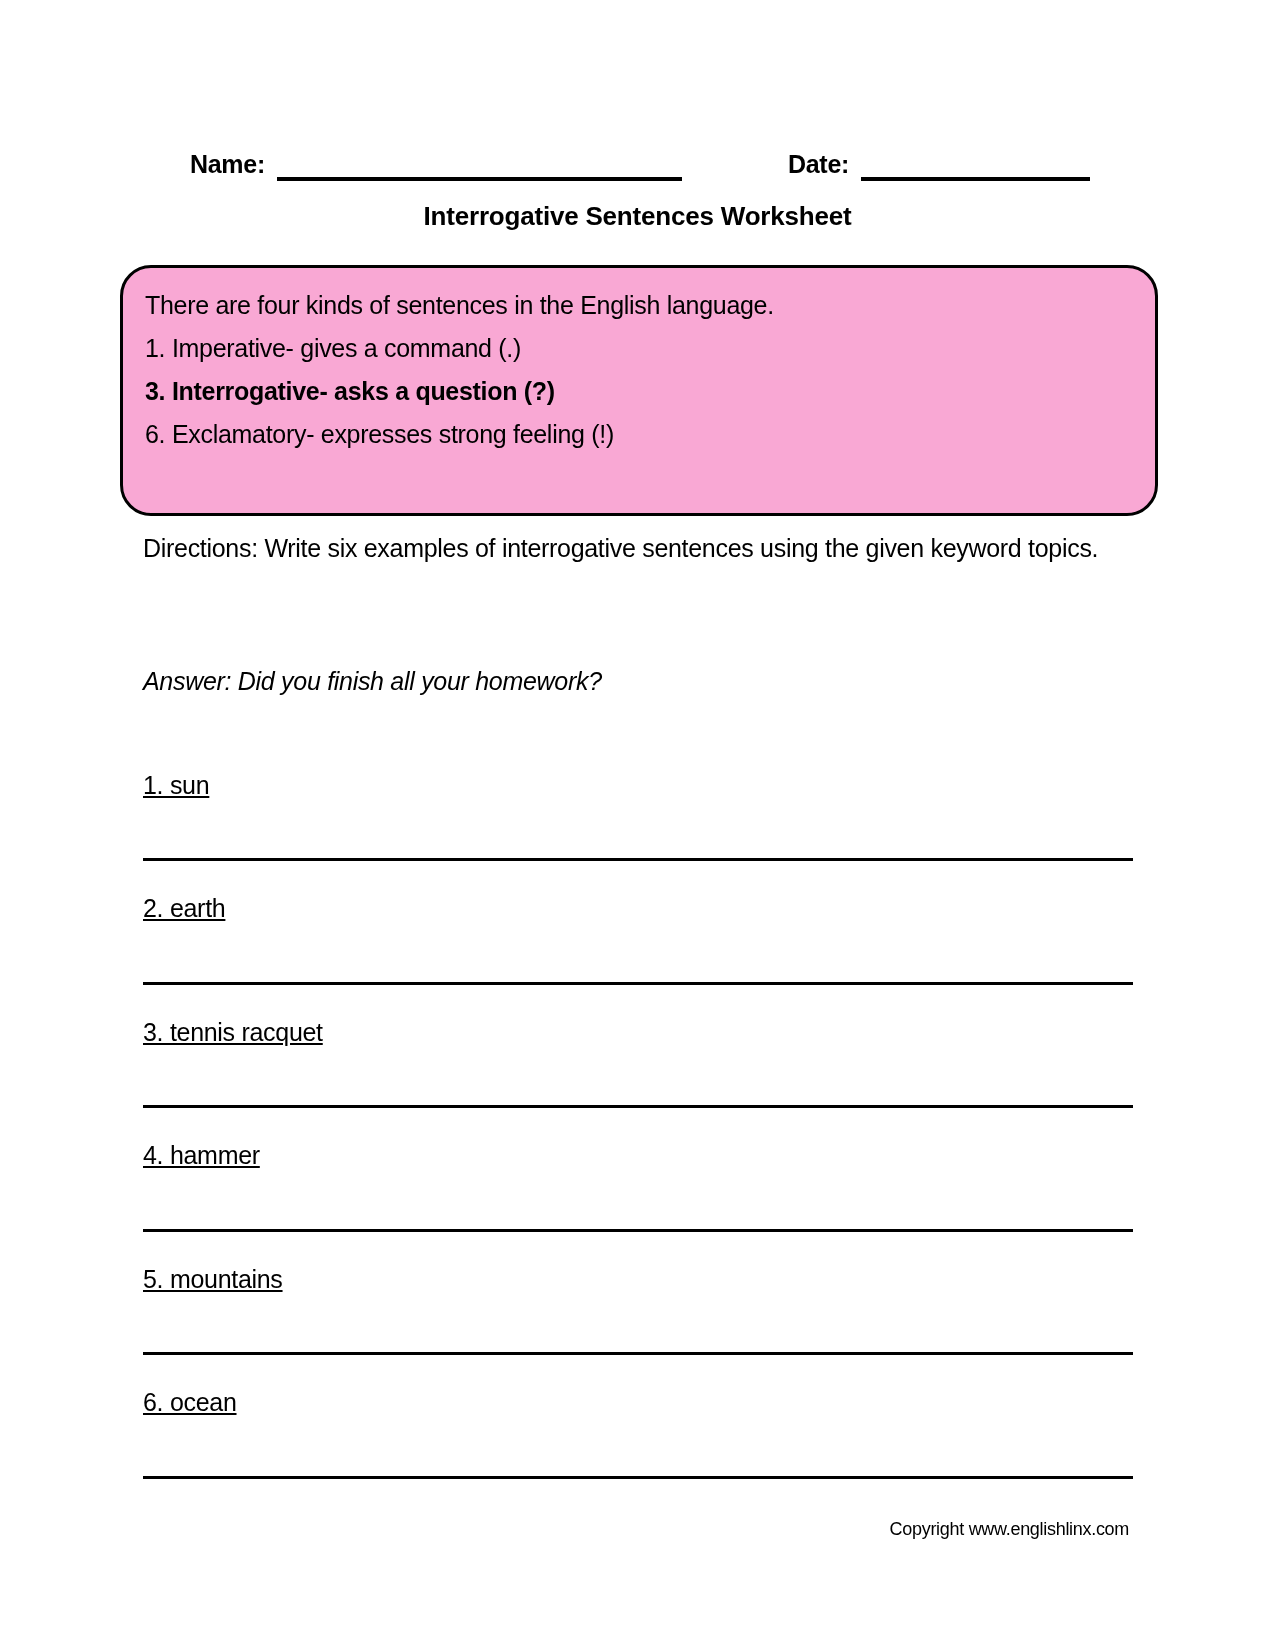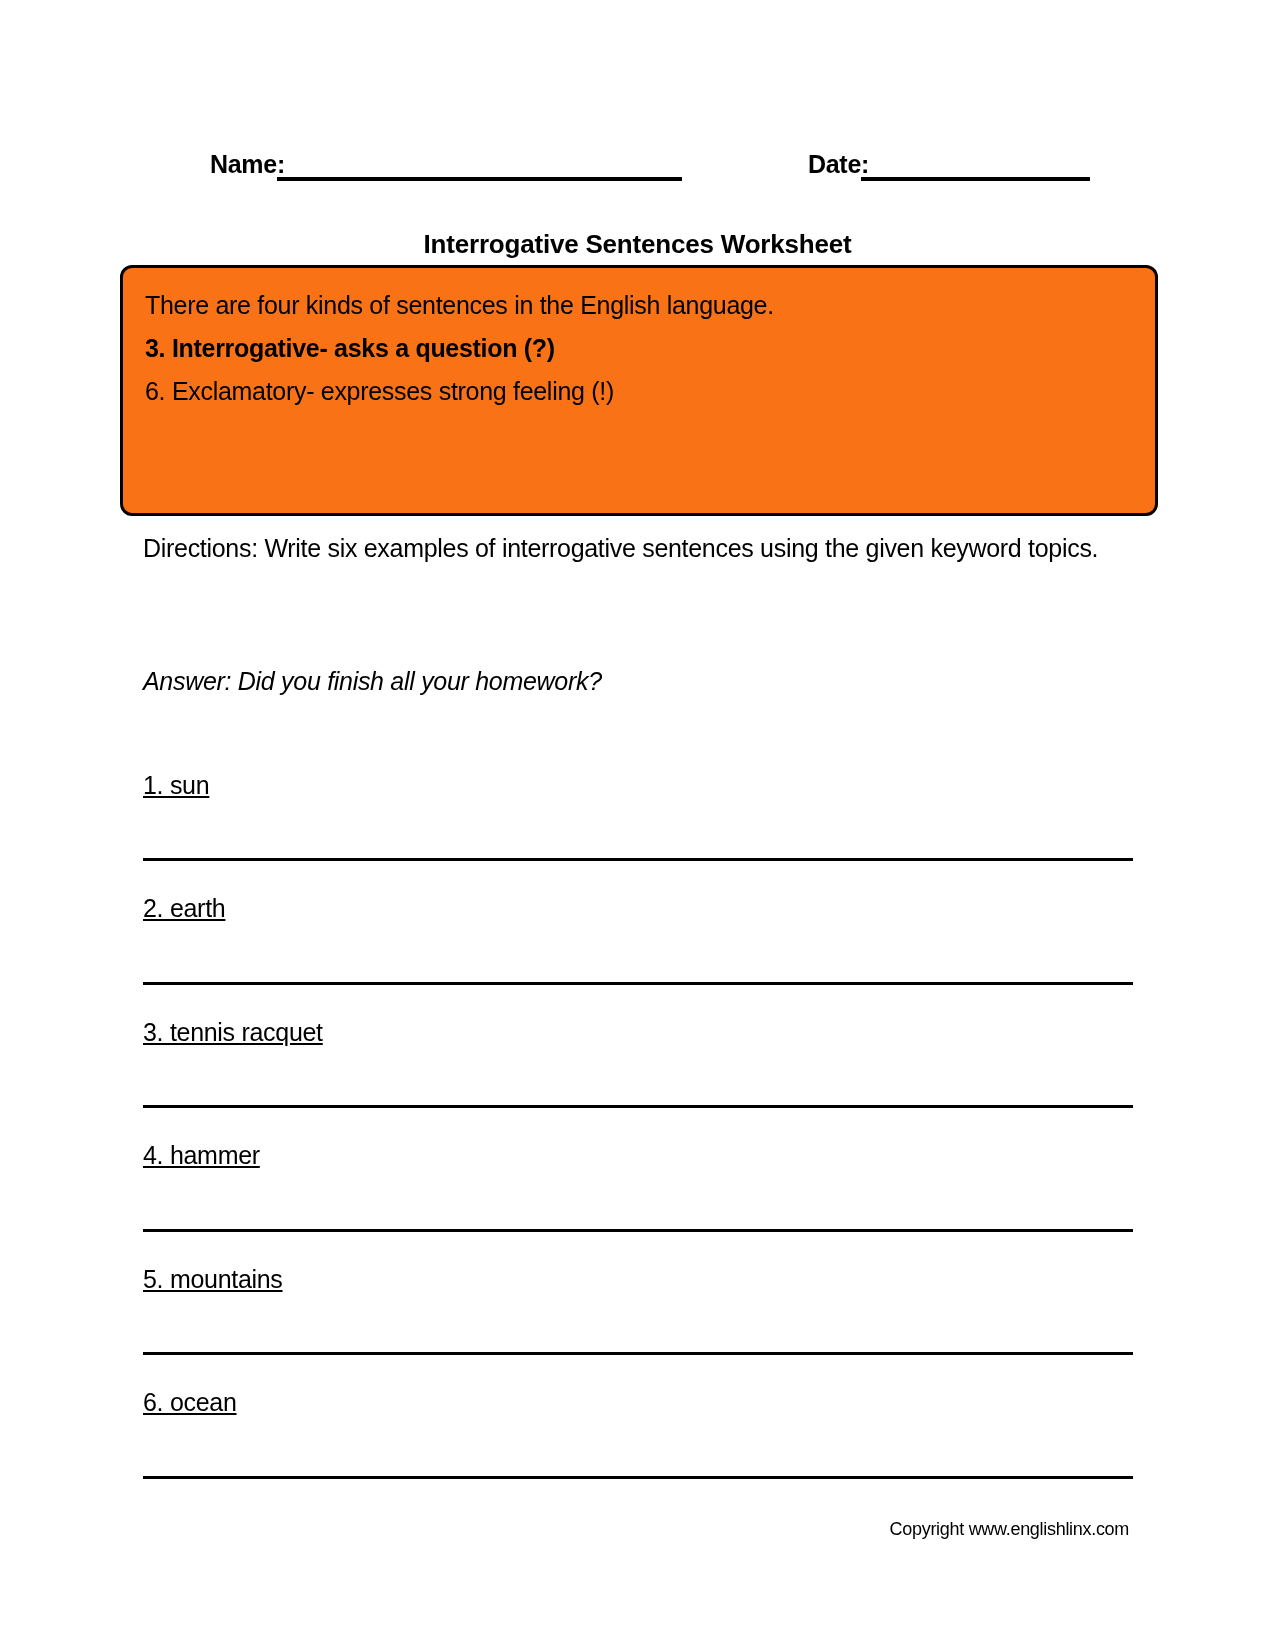--- a/index.html
+++ b/index.html
@@ -17,45 +17,43 @@
     height: 1650px;
     background: #ffffff;
     overflow: hidden;
   }
   .abs { position: absolute; }
 
   .hdr-label {
     font-size: 25px;
     font-weight: bold;
     letter-spacing: -0.3px;
-    margin-left: 20px;
   }
   .blank-line {
     background: #000000;
     height: 4px;
   }
   .page-title {
     left: 0;
     top: 201px;
     width: 1275px;
     text-align: center;
     font-size: 26px;
     font-weight: bold;
     letter-spacing: -0.2px;
-    margin-top: 28px;
   }
   .info-box {
     left: 120px;
     top: 265px;
     width: 1038px;
     height: 251px;
     border: 3px solid #000000;
-    border-radius: 12px;
+    border-radius: 31px;
     padding: 16px 20px 14px 22px;
-    background: #f97316;
+    background: #f9a8d4;
   }
   .info-box .line {
     font-size: 25px;
     line-height: 43px;
     letter-spacing: -0.3px;
     white-space: nowrap;
   }
   .info-box .line.bold { font-weight: bold; }
 
   .directions {
@@ -104,20 +102,21 @@
   <div class="abs hdr-label" style="left:190px; top:150px;">Name:</div>
   <div class="abs blank-line" style="left:277px; top:177px; width:405px;"></div>
 
   <div class="abs hdr-label" style="left:788px; top:150px;">Date:</div>
   <div class="abs blank-line" style="left:861px; top:177px; width:229px;"></div>
 
   <div class="abs page-title">Interrogative Sentences Worksheet</div>
 
   <div class="abs info-box">
     <div class="line">There are four kinds of sentences in the English language.</div>
+    <div class="line">1. Imperative- gives a command (.)</div>
     <div class="line bold">3. Interrogative- asks a question (?)</div>
     <div class="line">6. Exclamatory- expresses strong feeling (!)</div>
   </div>
 
   <div class="abs directions">Directions: Write six examples of interrogative sentences using the given keyword topics.</div>
 
   <div class="abs example">
     <div>Answer: Did you finish all your homework?</div>
   </div>
 

